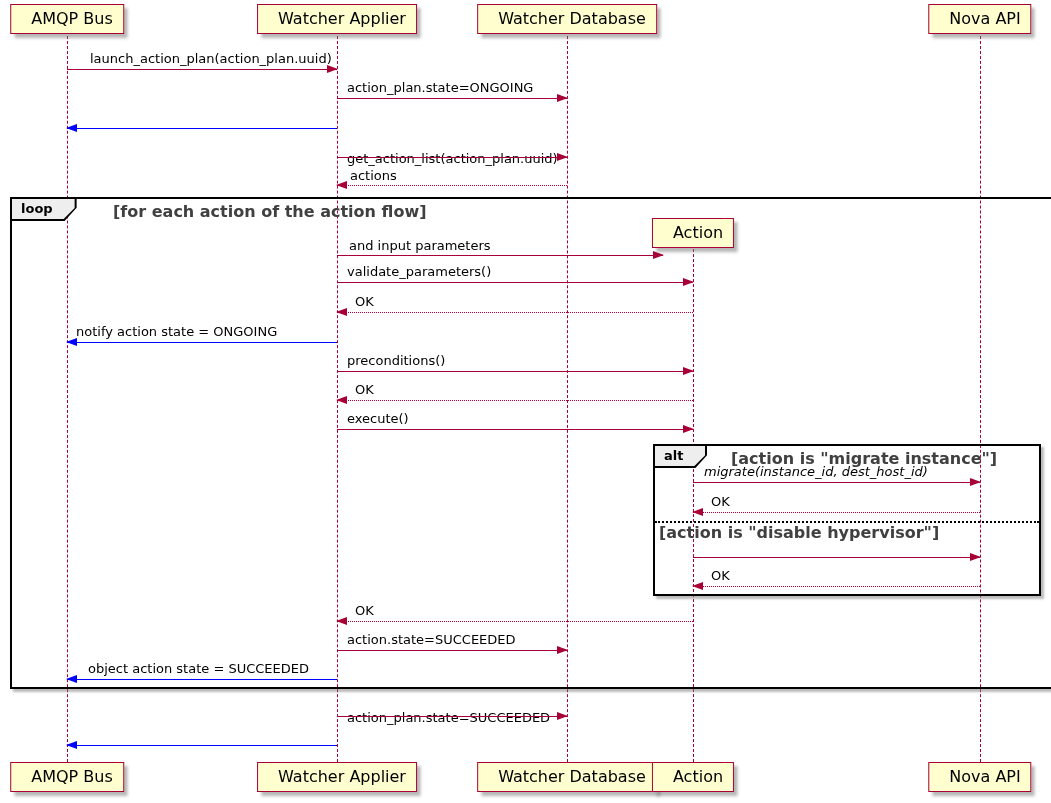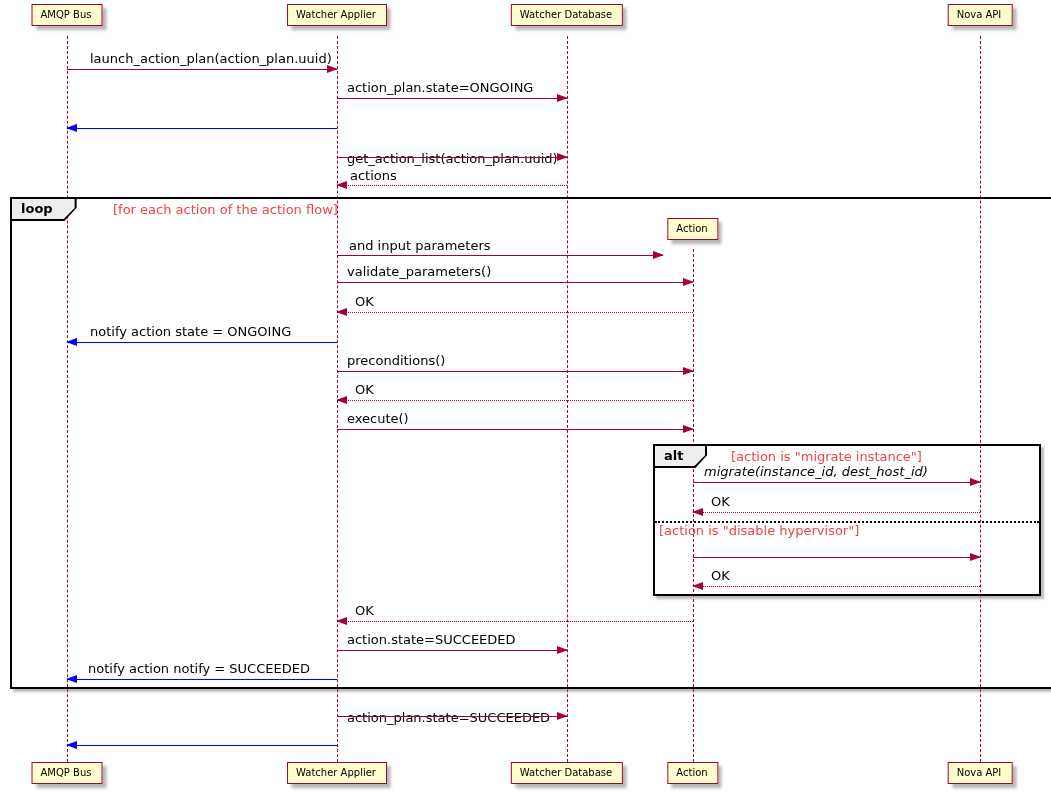--- a/index.html
+++ b/index.html
@@ -1,31 +1,31 @@
 <!DOCTYPE html>
 <html><head>
 <meta charset="utf-8">
 <style>
   html,body{margin:0;padding:0;background:#fff;}
   .canvas{position:relative;width:1051px;height:803px;background:#fff;overflow:hidden;
           font-family:"DejaVu Sans",sans-serif;}
   
   .pbox{position:absolute;transform:translateX(-50%);background:#FEFECE;
-        border:1.6px solid #A80036;padding:4px 10px 5px 8px;font-size:10px;color:#000;
+        border:1.6px solid #A80036;padding:4px 10px 5px 20px;font-size:16px;color:#000;
         white-space:nowrap;box-shadow:4px 4px 3px rgba(120,120,120,0.55);z-index:5;}
   
   .lifeline{position:absolute;width:0;border-left:1px dashed #A80036;z-index:0;}
   
   .frame{position:absolute;border:2px solid #000;background:transparent;
          box-shadow:3px 3px 2px rgba(120,120,120,0.5);z-index:1;}
   .fhead{position:absolute;top:-2px;left:-2px;background:#000;padding:2px;
          clip-path:polygon(0 0,100% 0,100% 45%,calc(100% - 12px) 100%,0 100%);z-index:3;}
   .fhead .in{background:#EEE;padding:2px 22px 3px 9px;font-weight:bold;font-size:13px;color:#000;
          clip-path:polygon(0 0,100% 0,100% 45%,calc(100% - 11px) 100%,0 100%);}
-  .fcond{position:absolute;font-weight:normal;font-size:13px;color:#ef4444;white-space:nowrap;z-index:3;}
+  .fcond{position:absolute;font-weight:bold;font-size:16px;color:#404040;white-space:nowrap;z-index:3;}
   .fdivider{position:absolute;border-top:2px dotted #000;height:0;z-index:2;}
   
   .lb{position:absolute;font-size:13px;color:#000;white-space:nowrap;z-index:4;}
   .ml{position:absolute;height:0;border-top:1.4px solid #A80036;z-index:4;}
   .ml.dt{border-top-style:dotted;border-top-width:1.6px;}
   .ml.bl{border-top-color:#0000FF;}
   .ah{position:absolute;width:0;height:0;border-top:4.5px solid transparent;
       border-bottom:4.5px solid transparent;top:-5.5px;}
   .ah.r{right:-1px;border-left:11px solid #A80036;}
   .ah.l{left:-1px;border-right:11px solid #A80036;}
@@ -102,21 +102,21 @@
   <div class="lb" style="left:347px;top:264px;">validate_parameters()</div>
   <div class="ml" style="left:337px;top:282px;width:356px;">
       <div class="ah r"></div>
     </div>
 
   <div class="lb" style="left:355px;top:294px;">OK</div>
   <div class="ml dt" style="left:337px;top:312px;width:356px;">
       <div class="ah l"></div>
     </div>
 
-  <div class="lb" style="left:90px;top:324px;text-align:center;">notify action state = ONGOING</div>
+  <div class="lb" style="left:76px;top:324px;text-align:center;">notify action state = ONGOING</div>
   <div class="ml bl" style="left:67px;top:342px;width:270px;">
       <div class="ah l"></div>
     </div>
 
   <div class="lb" style="left:347px;top:353px;">preconditions()</div>
   <div class="ml" style="left:337px;top:371px;width:356px;">
       <div class="ah r"></div>
     </div>
 
   <div class="lb" style="left:355px;top:382px;">OK</div>
@@ -151,21 +151,21 @@
   <div class="lb" style="left:355px;top:603px;">OK</div>
   <div class="ml dt" style="left:337px;top:621px;width:356px;">
       <div class="ah l"></div>
     </div>
 
   <div class="lb" style="left:347px;top:632px;">action.state=SUCCEEDED</div>
   <div class="ml" style="left:337px;top:650px;width:230px;">
       <div class="ah r"></div>
     </div>
 
-  <div class="lb" style="left:88px;top:661px;">notify action notify = SUCCEEDED</div>
+  <div class="lb" style="left:88px;top:661px;">object action state = SUCCEEDED</div>
   <div class="ml bl" style="left:67px;top:679px;width:270px;">
       <div class="ah l"></div>
     </div>
 
   <div class="lb" style="left:347px;top:698px;margin-top:12px;">action_plan.state=SUCCEEDED</div>
   <div class="ml" style="left:337px;top:716px;width:230px;">
       <div class="ah r"></div>
     </div>
 
   <div class="ml bl" style="left:67px;top:745px;width:270px;">

